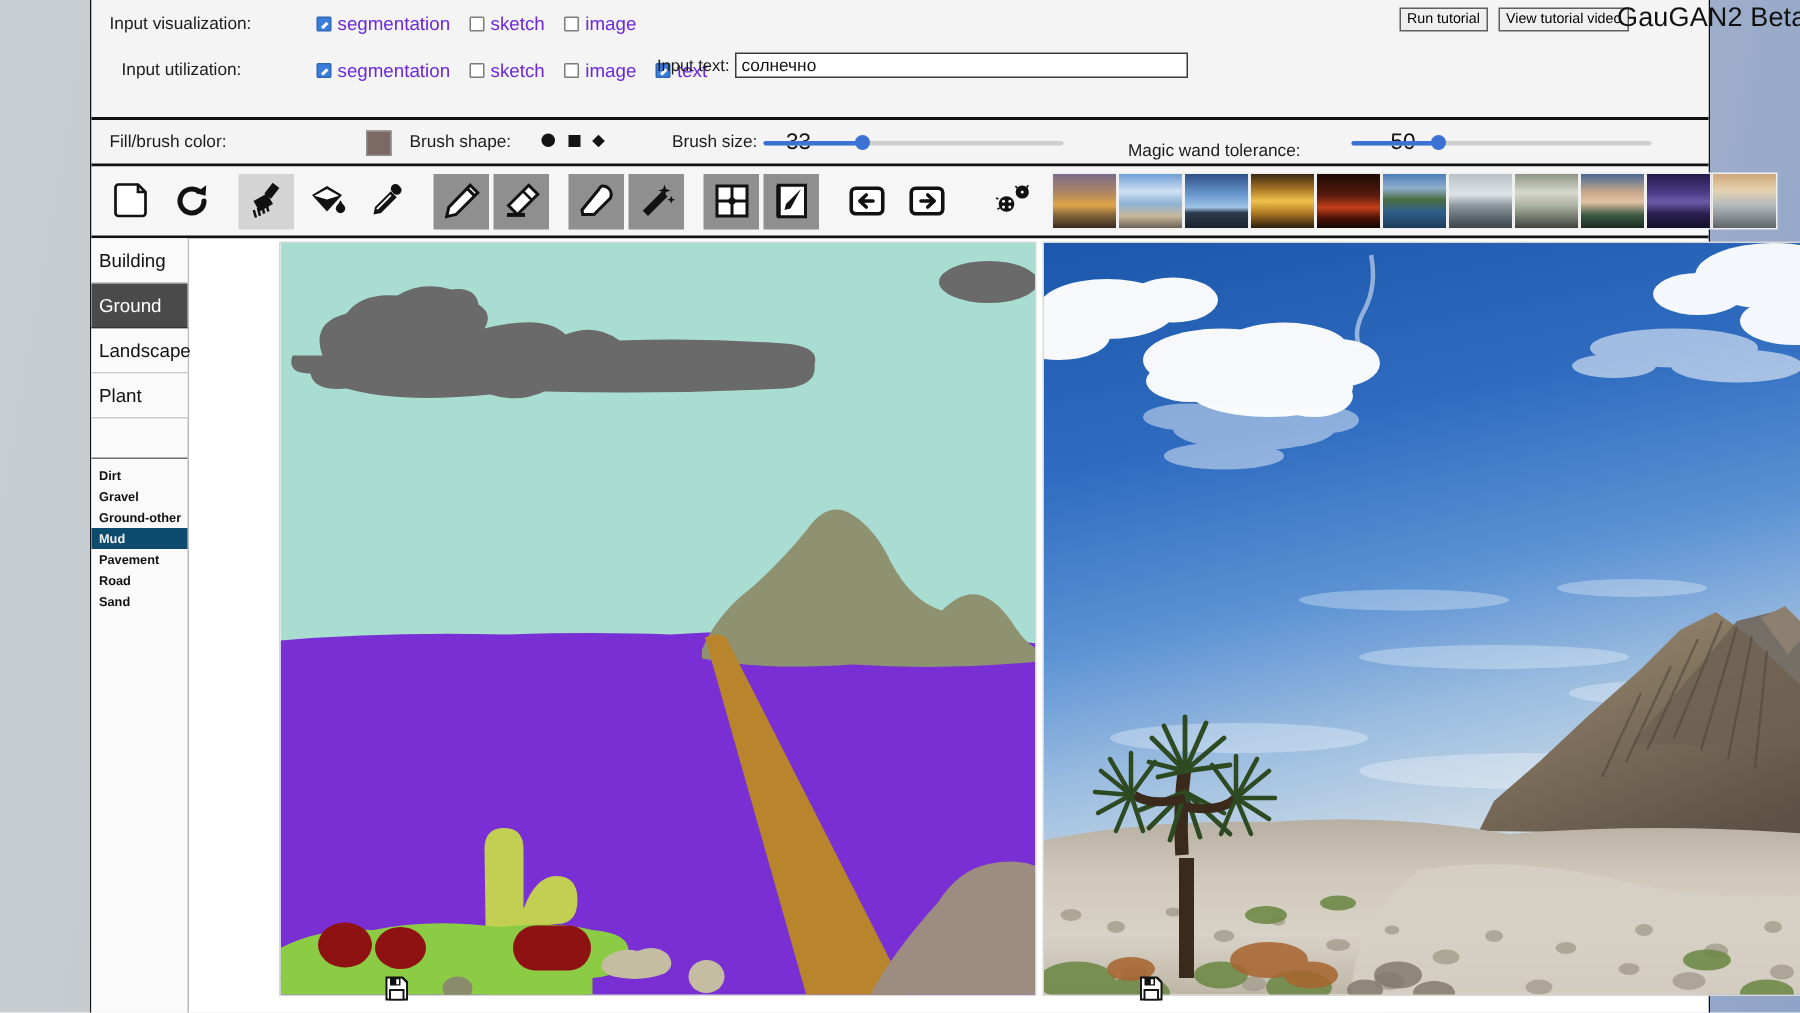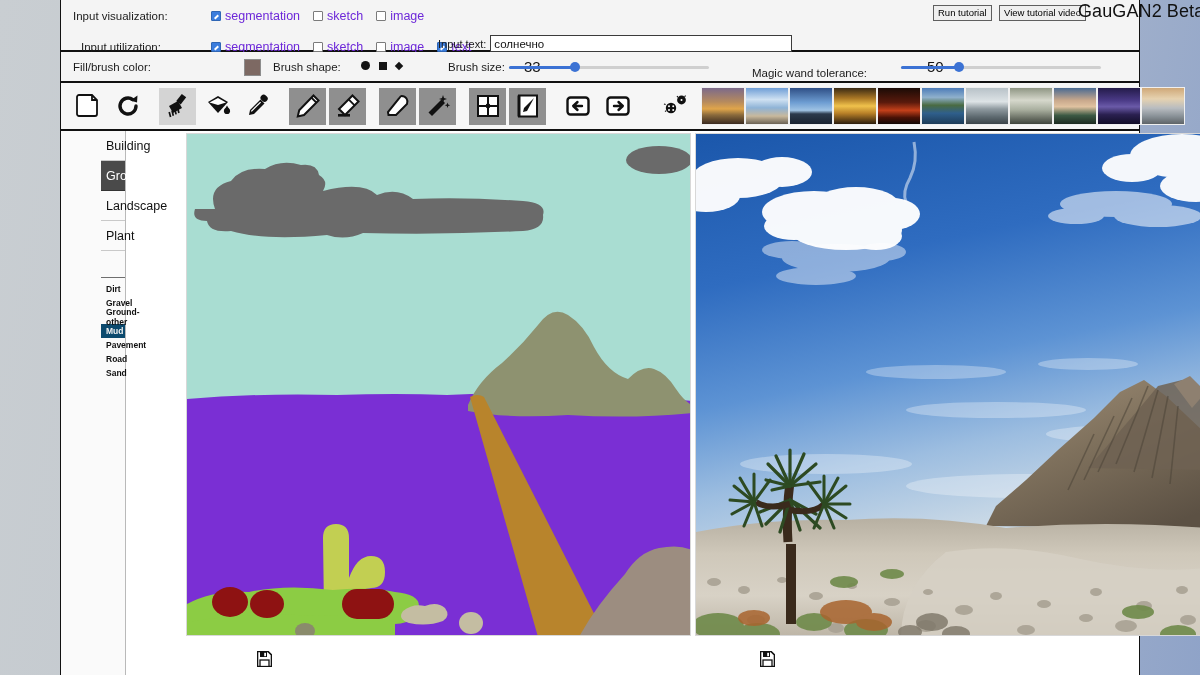--- a/index.html
+++ b/index.html
@@ -23,21 +23,21 @@
     border-right: 1px solid #111;
     display: flex; flex-direction: column;
   }
 
   
   .opts-panel {
     background: #f4f4f4;
     border-bottom: 2px solid #111;
     padding: 0;
     position: relative;
-    height: 52px;
+    height: 80px;
     flex: none;
   }
   .opt-row { display: flex; align-items: center; height: 31px; position: relative; }
   .opt-label {
     font-size: 11.5px; color: #1b1b1b; white-space: nowrap;
   }
   .r1-label { position: absolute; left: 12px; }
   .r2-label { position: absolute; left: 20px; }
   .chk-group { position: absolute; display: flex; align-items: center; }
   .chk {
@@ -131,21 +131,20 @@
   
   .main {
     flex: 1; position: relative; background: #ffffff;
     display: flex;
   }
   
   .palette {
     width: 65px; flex: none; background: #fafafa;
     border-right: 1px solid #b9b9b9;
     position: relative;
-    padding-left: 40px;
   }
   .cat {
     height: 30px; display: flex; align-items: center; padding-left: 5px;
     font-size: 12.5px; color: #111; border-bottom: 1px solid #c9c9c9;
     cursor: pointer; background: #fafafa;
   }
   .cat.active { background: #4a4a4a; color: #fff; border-color: #333; }
   .subsep { height: 1px; background: #6e6e6e; margin: 26px 0 4px 0; }
   .sub {
     height: 14px; display: flex; align-items: center; padding-left: 5px;

